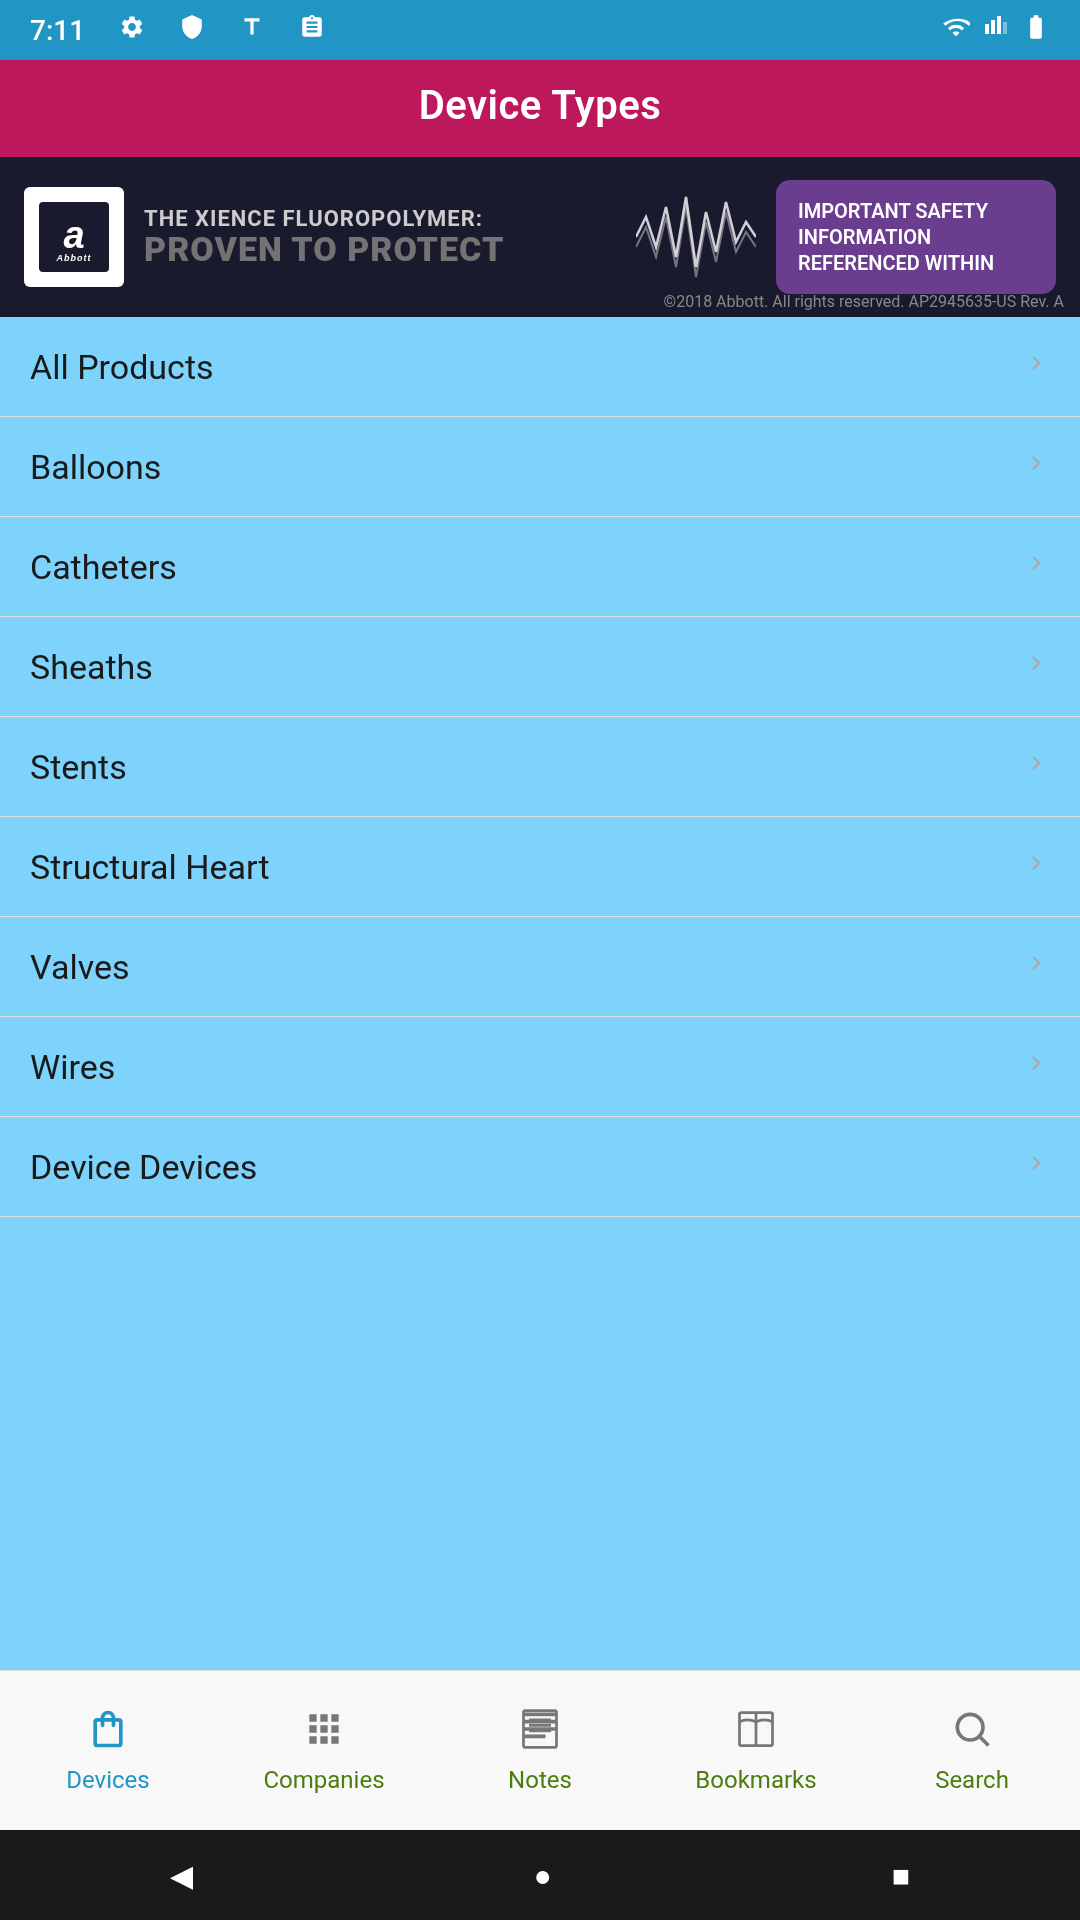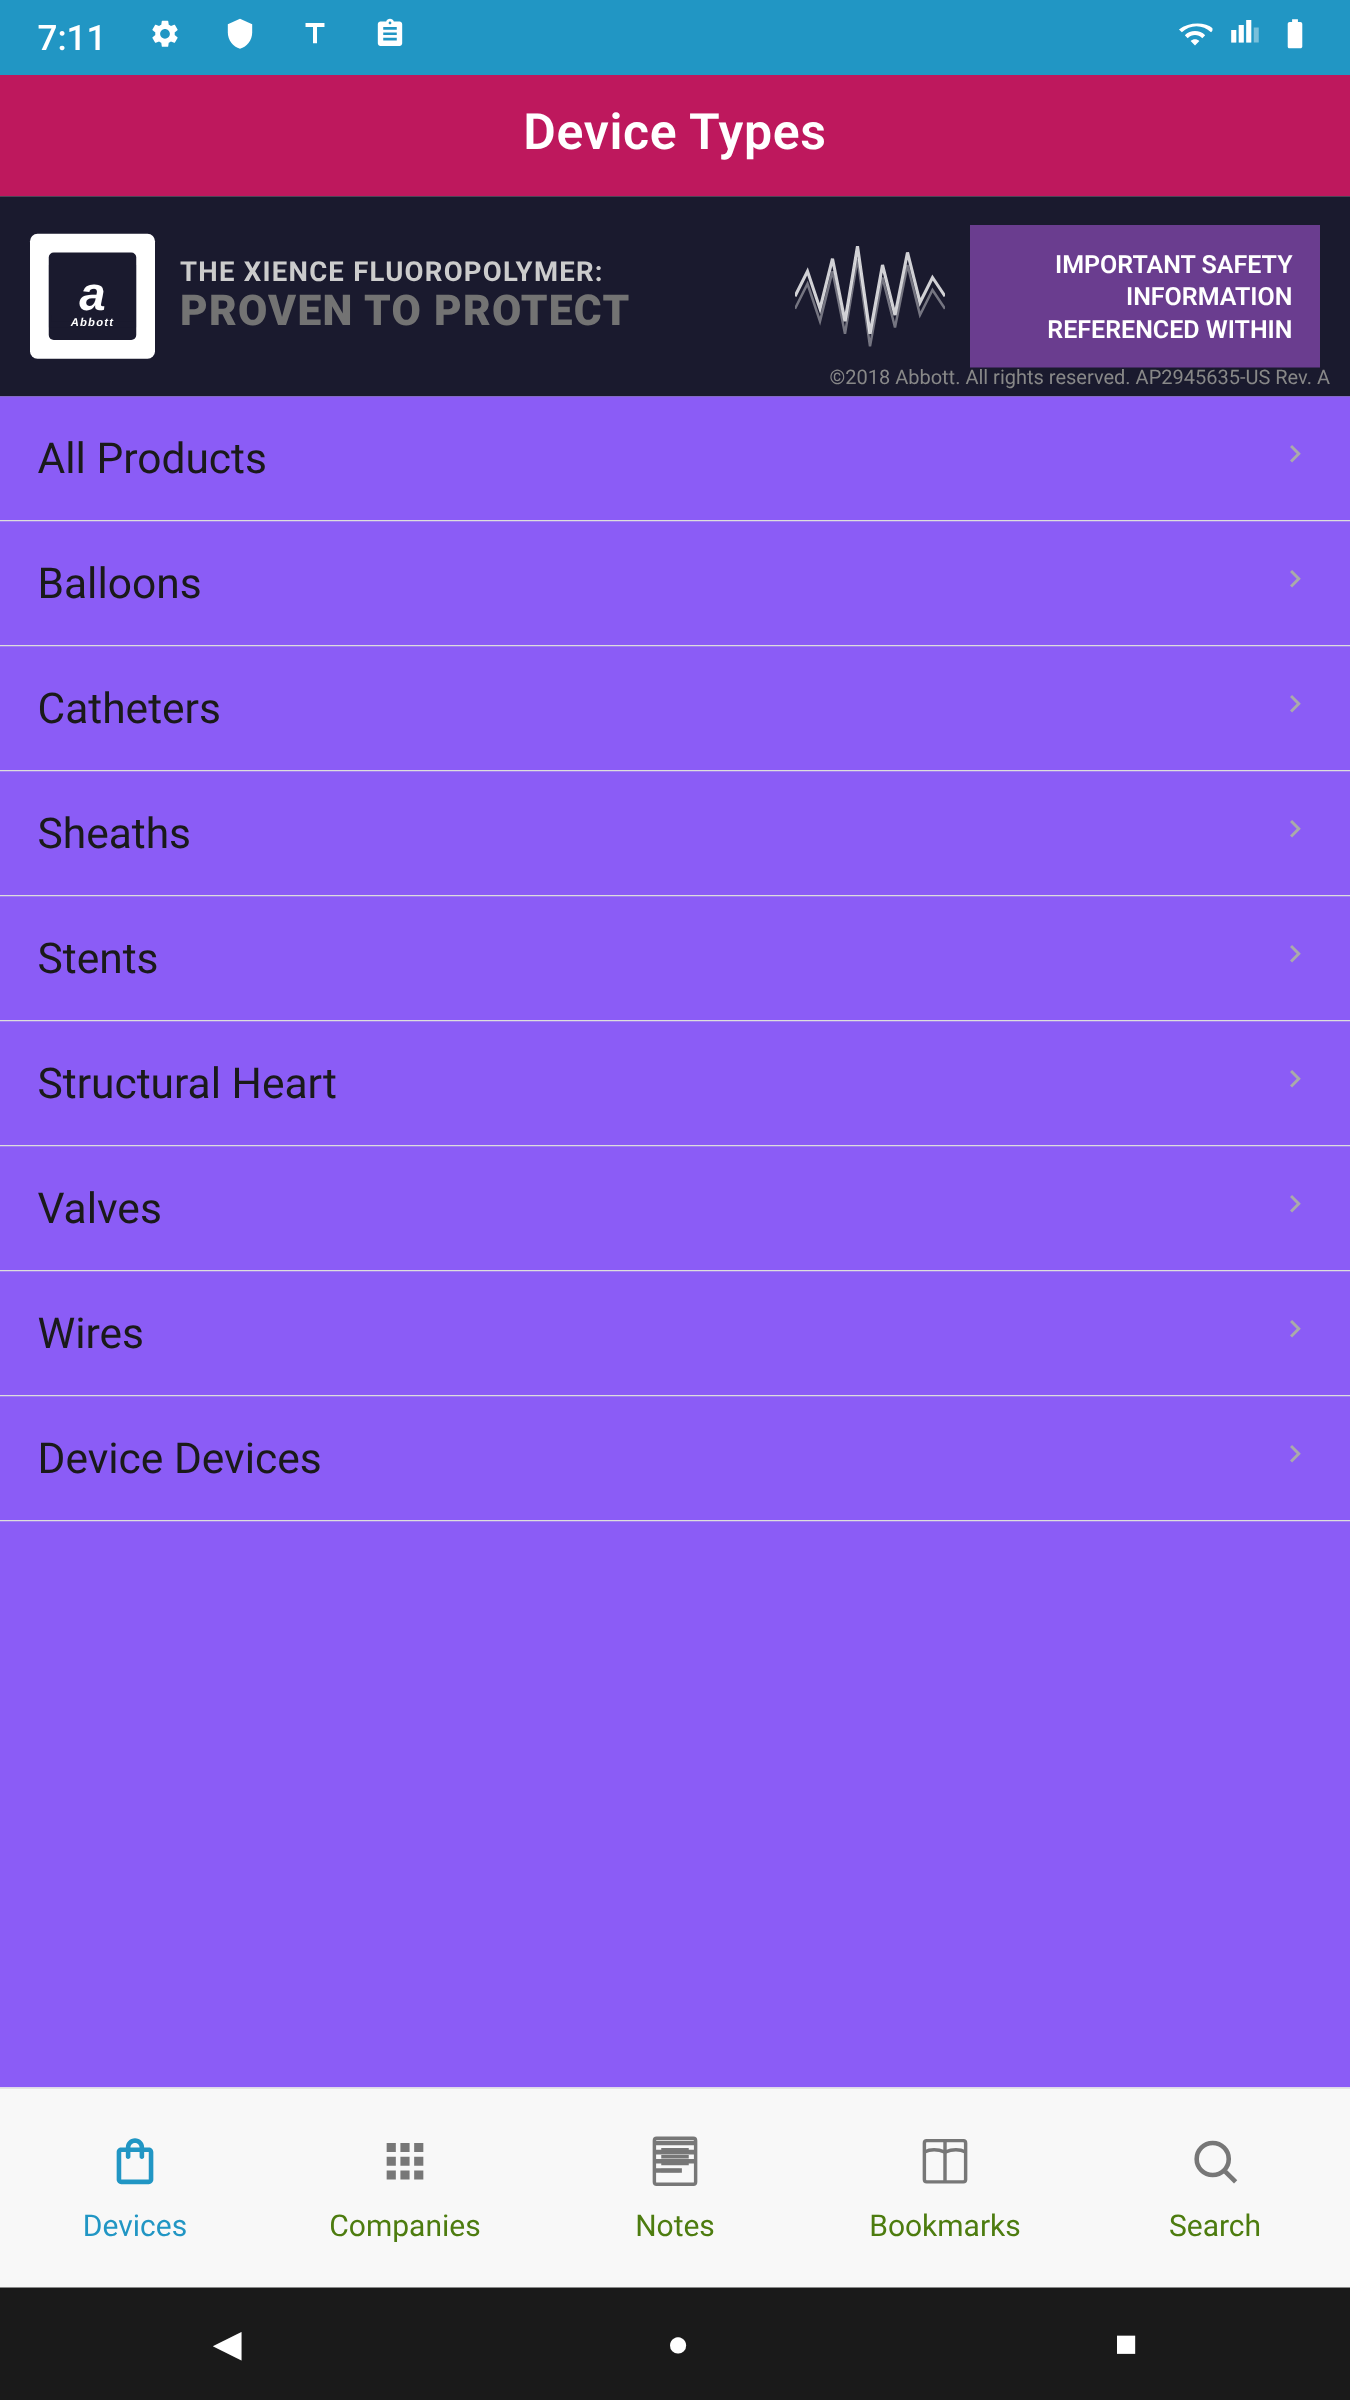--- a/index.html
+++ b/index.html
@@ -113,42 +113,42 @@
 
     .banner-wave {
       width: 120px;
       height: 100px;
       flex-shrink: 0;
     }
 
     .banner-safety {
       background: #6a3d8f;
       padding: 18px 22px;
-      border-radius: 0;
+      border-radius: 14px;
       color: white;
       font-size: 20px;
       font-weight: 600;
       line-height: 1.3;
       flex-shrink: 0;
       width: 280px;
-      text-align: right;
+      text-align: left;
     }
 
     .banner-copyright {
       position: absolute;
       bottom: 6px;
       right: 16px;
       color: #888;
       font-size: 16px;
     }
 
     
     .device-list {
       flex: 1;
-      background: #8b5cf6;
+      background: #7dd3fc;
       overflow-y: auto;
     }
 
     .list-item {
       display: flex;
       align-items: center;
       justify-content: space-between;
       padding: 0 30px;
       height: 100px;
       border-bottom: 1px solid #ddd;

